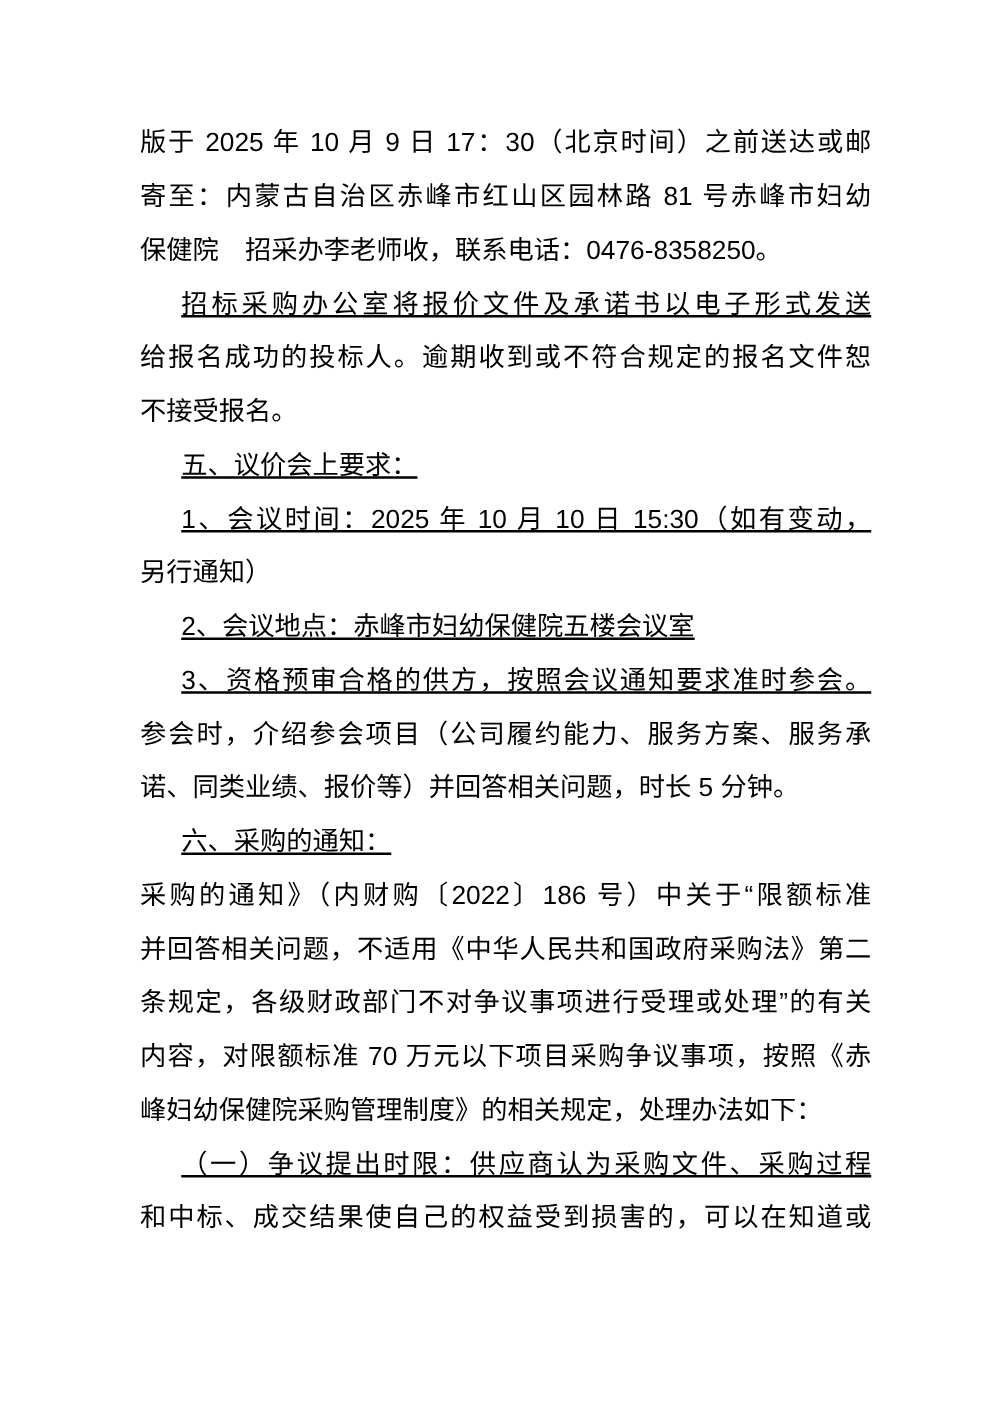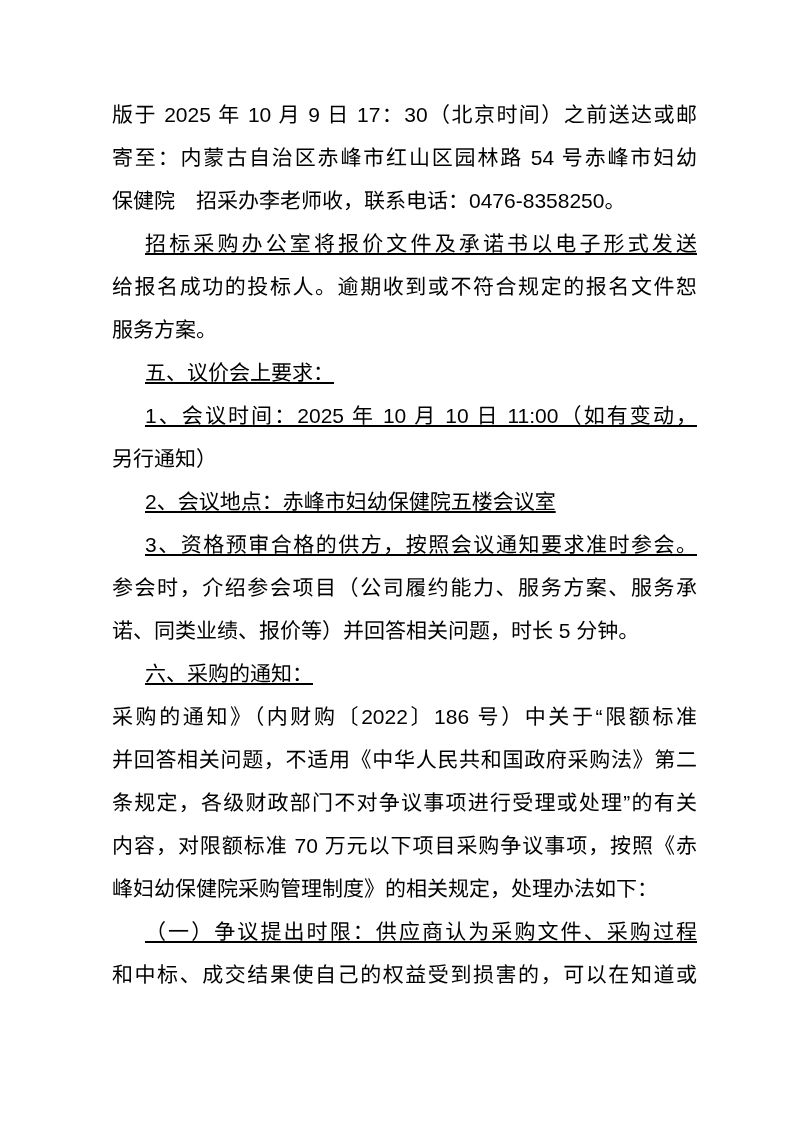--- a/index.html
+++ b/index.html
@@ -37,33 +37,33 @@
     text-indent: 33px;
     text-decoration: underline;
   }
 </style>
 </head>
 <body>
 
 <div class="page" id="doc">
     <div class="paragraph">
       <div class="line">版于 2025 年 10 月 9 日 17：30（北京时间）之前送达或邮</div>
-      <div class="line">寄至：内蒙古自治区赤峰市红山区园林路 54 号赤峰市妇幼</div>
+      <div class="line">寄至：内蒙古自治区赤峰市红山区园林路 81 号赤峰市妇幼</div>
       <div class="line end">保健院　招采办李老师收，联系电话：0476-8358250。</div>
     </div>
     <div class="paragraph">
       <div class="line indent">招标采购办公室将报价文件及承诺书以电子形式发送</div>
       <div class="line">给报名成功的投标人。逾期收到或不符合规定的报名文件恕</div>
-      <div class="line end">服务方案。</div>
+      <div class="line end">不接受报名。</div>
     </div>
     <div class="paragraph">
       <div class="line indent end">五、议价会上要求：</div>
     </div>
     <div class="paragraph">
-      <div class="line indent">1、会议时间：2025 年 10 月 10 日 11:00（如有变动，</div>
+      <div class="line indent">1、会议时间：2025 年 10 月 10 日 15:30（如有变动，</div>
       <div class="line end">另行通知）</div>
     </div>
     <div class="paragraph">
       <div class="line indent end">2、会议地点：赤峰市妇幼保健院五楼会议室</div>
     </div>
     <div class="paragraph">
       <div class="line indent">3、资格预审合格的供方，按照会议通知要求准时参会。</div>
       <div class="line">参会时，介绍参会项目（公司履约能力、服务方案、服务承</div>
       <div class="line end">诺、同类业绩、报价等）并回答相关问题，时长 5 分钟。</div>
     </div>

